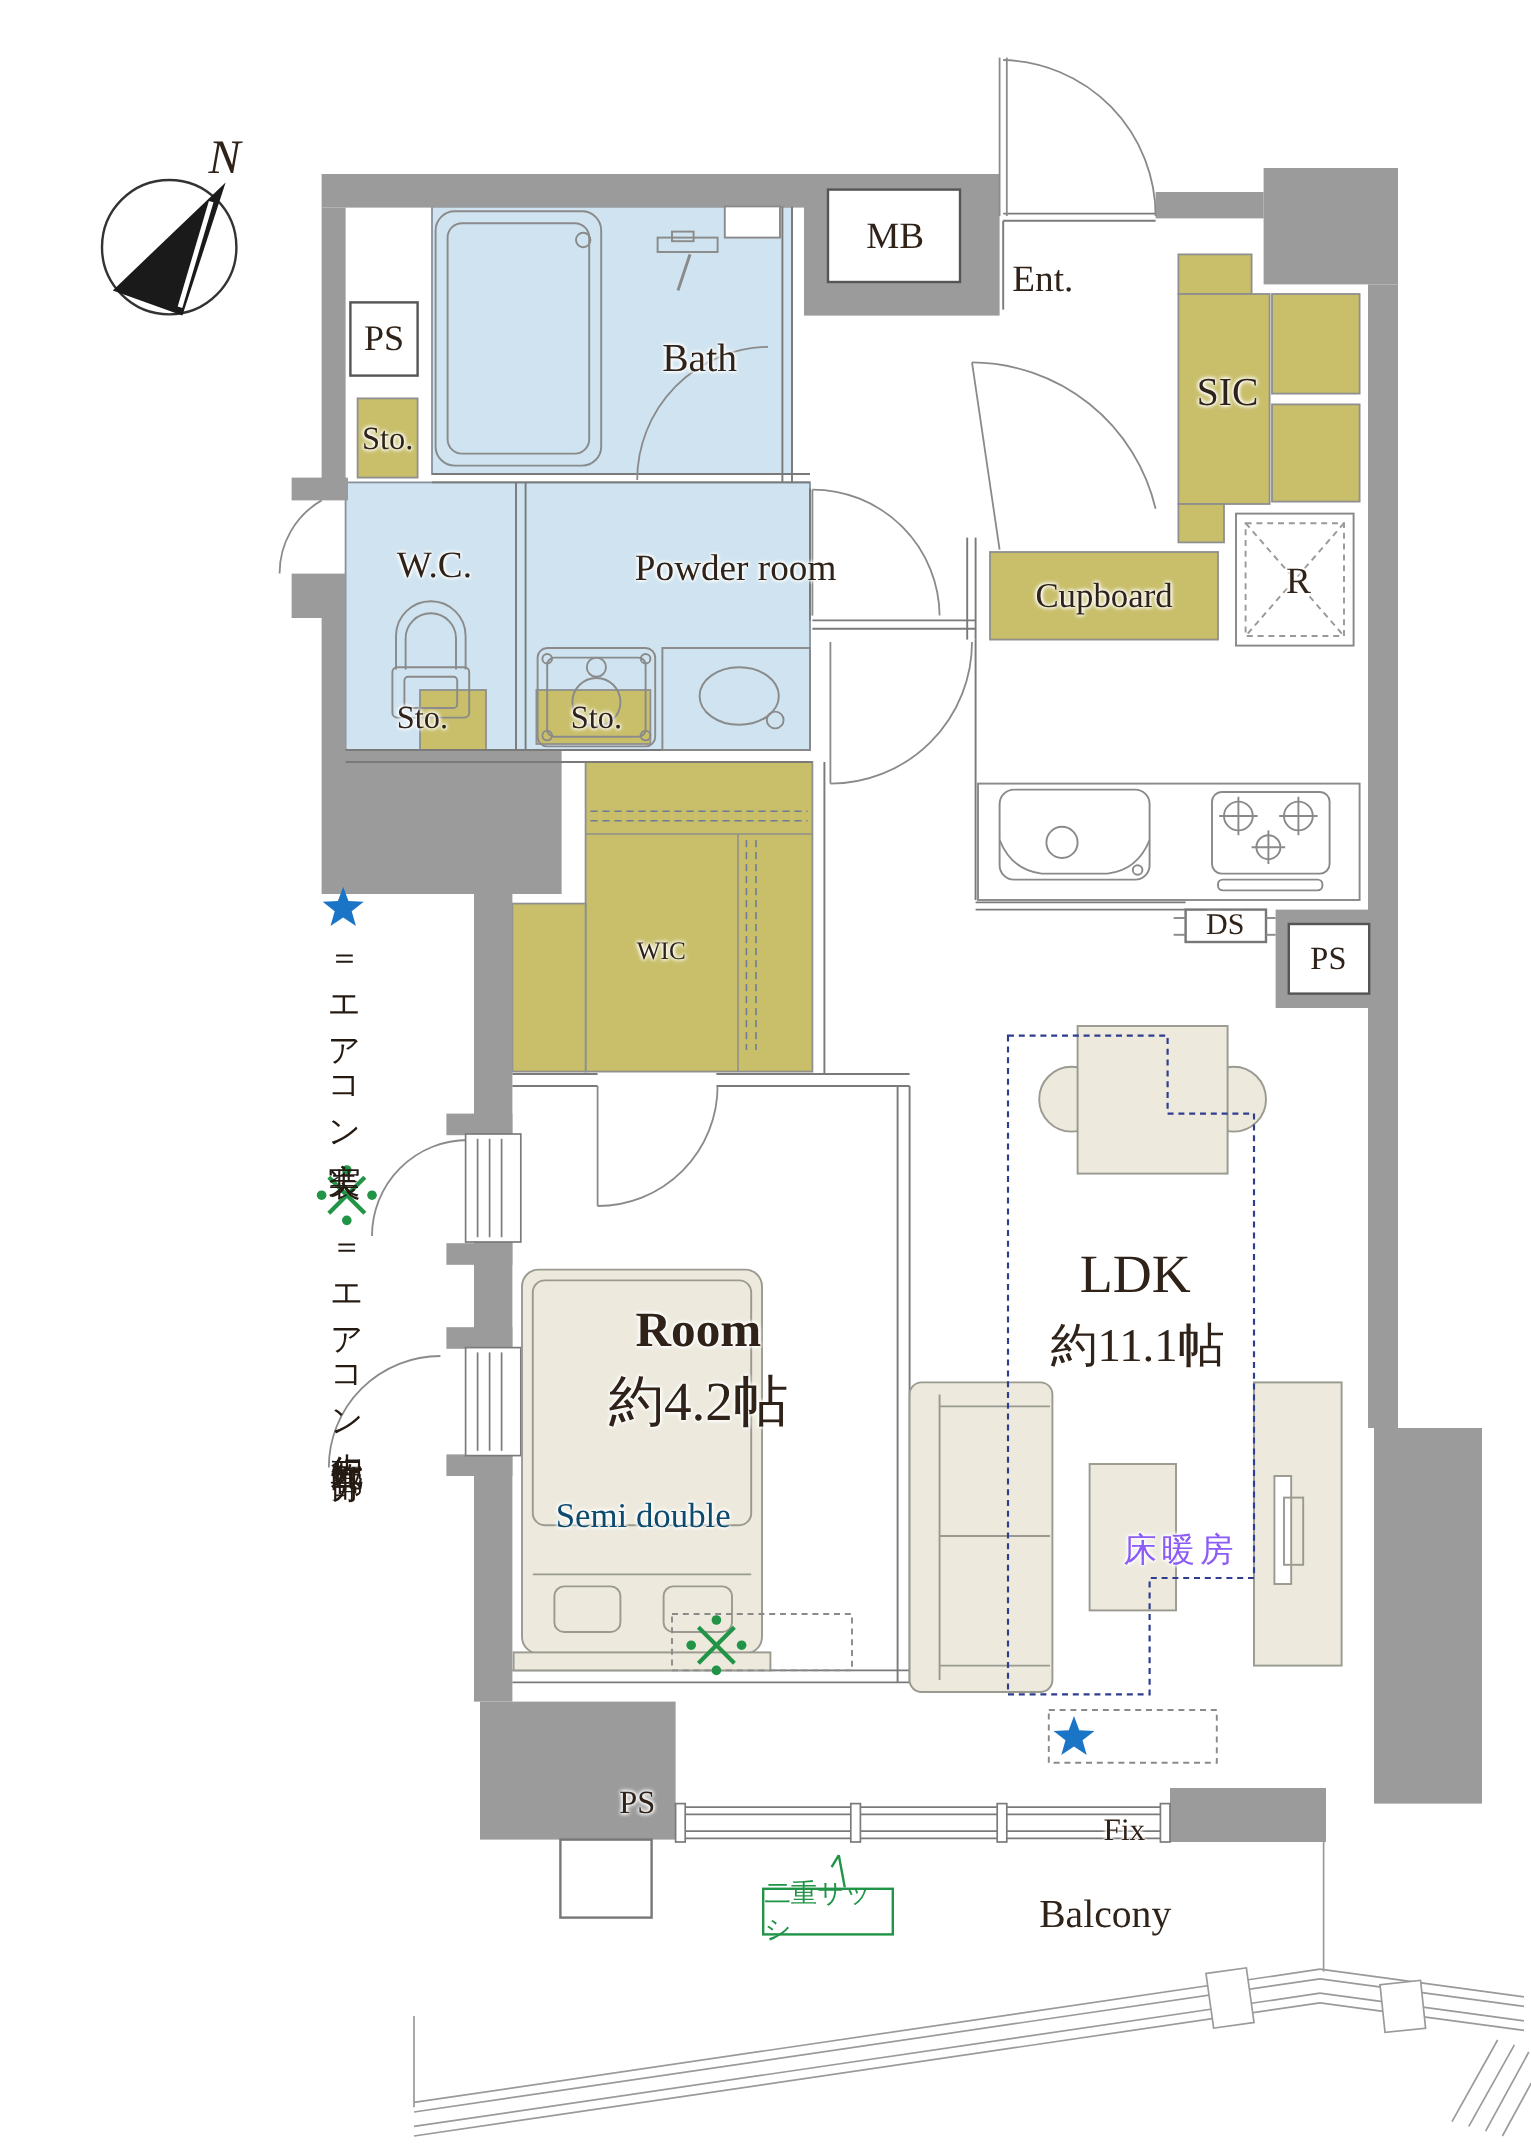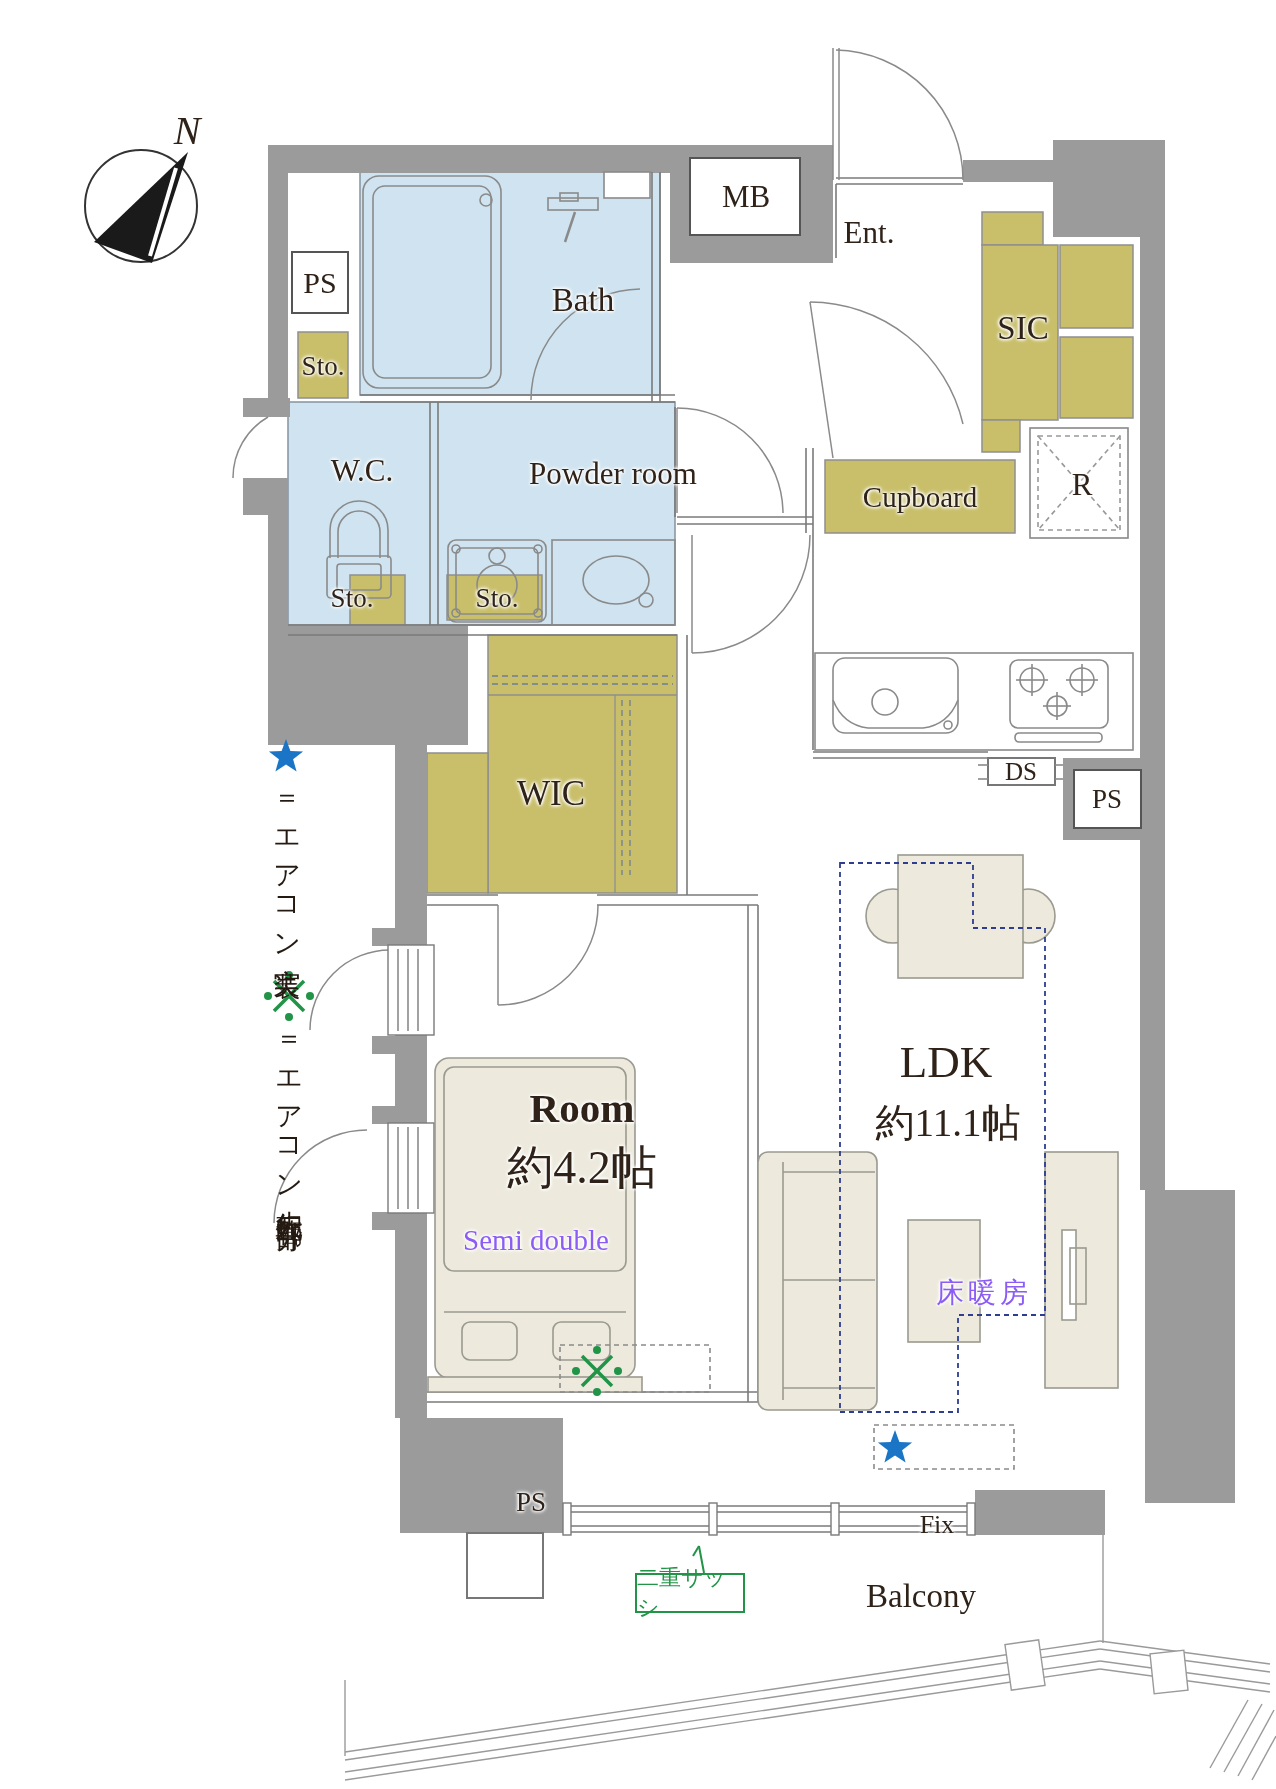--- a/index.html
+++ b/index.html
@@ -1,21 +1,21 @@
 <!DOCTYPE html>
 <html><head>
 <meta charset="utf-8">
 <style>
   html,body{margin:0;padding:0;background:#fff;}
   .stage{position:relative;width:1276px;height:1789px;background:#fff;overflow:hidden;
          font-family:"Liberation Serif","DejaVu Serif",serif;}
   .stage svg{position:absolute;left:0;top:0;}
   .lbl{position:absolute;transform:translate(-50%,-50%);color:#2f2219;white-space:nowrap;
        text-shadow:0 0 3px #fff,0 0 3px #fff,0 0 4px #fff,0 0 4px #fff;line-height:1;}
-  .gray{color:#8b5cf6;}
+  .gray{color:#0c4a6e;margin-top:24px;}
   .navy{color:#8b5cf6;}
   .green{color:#219447;}
   .italic{font-style:italic;}
   .legend-v{position:absolute;writing-mode:vertical-rl;text-orientation:upright;
             transform:translateX(-50%);color:#241a12;font-size:27px;letter-spacing:3px;white-space:nowrap;}
   .nijubox{position:absolute;border:2px solid #219447;background:#fff;display:flex;
            align-items:center;justify-content:flex-end;}
 </style>
 </head>
 <body>
@@ -290,21 +290,21 @@
   <div class="lbl" style="left:583px;top:300px;font-size:33px;">Bath</div>
   <div class="lbl" style="left:746px;top:196px;font-size:31px;">MB</div>
   <div class="lbl" style="left:869px;top:232px;font-size:31px;">Ent.</div>
   <div class="lbl" style="left:1023px;top:328px;font-size:33px;text-align:center;">SIC</div>
   <div class="lbl" style="left:1082px;top:484px;font-size:31px;">R</div>
   <div class="lbl" style="left:920px;top:497px;font-size:29px;">Cupboard</div>
   <div class="lbl" style="left:362px;top:470px;font-size:31px;">W.C.</div>
   <div class="lbl" style="left:577px;top:473px;font-size:31px;margin-left:36px;">Powder room</div>
   <div class="lbl" style="left:352px;top:598px;font-size:27px;">Sto.</div>
   <div class="lbl" style="left:497px;top:598px;font-size:27px;">Sto.</div>
-  <div class="lbl" style="left:551px;top:793px;font-size:35px;">WIC</div>
+  <div class="lbl" style="left:551px;top:793px;font-size:21px;">WIC</div>
   <div class="lbl" style="left:1021px;top:771px;font-size:25px;">DS</div>
   <div class="lbl" style="left:1107px;top:799px;font-size:27px;">PS</div>
   <div class="lbl" style="left:946px;top:1062px;font-size:45px;">LDK</div>
   <div class="lbl" style="left:948px;top:1122px;font-size:39px;">約11.1帖</div>
   <div class="lbl" style="left:582px;top:1108px;font-size:41px;font-weight:bold;">Room</div>
   <div class="lbl" style="left:582px;top:1168px;font-size:46px;">約4.2帖</div>
   <div class="lbl gray" style="left:536px;top:1240px;font-size:29px;">Semi double</div>
   <div class="lbl navy" style="left:984px;top:1293px;font-size:28px;letter-spacing:4px;">床暖房</div>
   <div class="lbl" style="left:531px;top:1502px;font-size:27px;">PS</div>
   <div class="lbl" style="left:937px;top:1525px;font-size:26px;">Fix</div>

